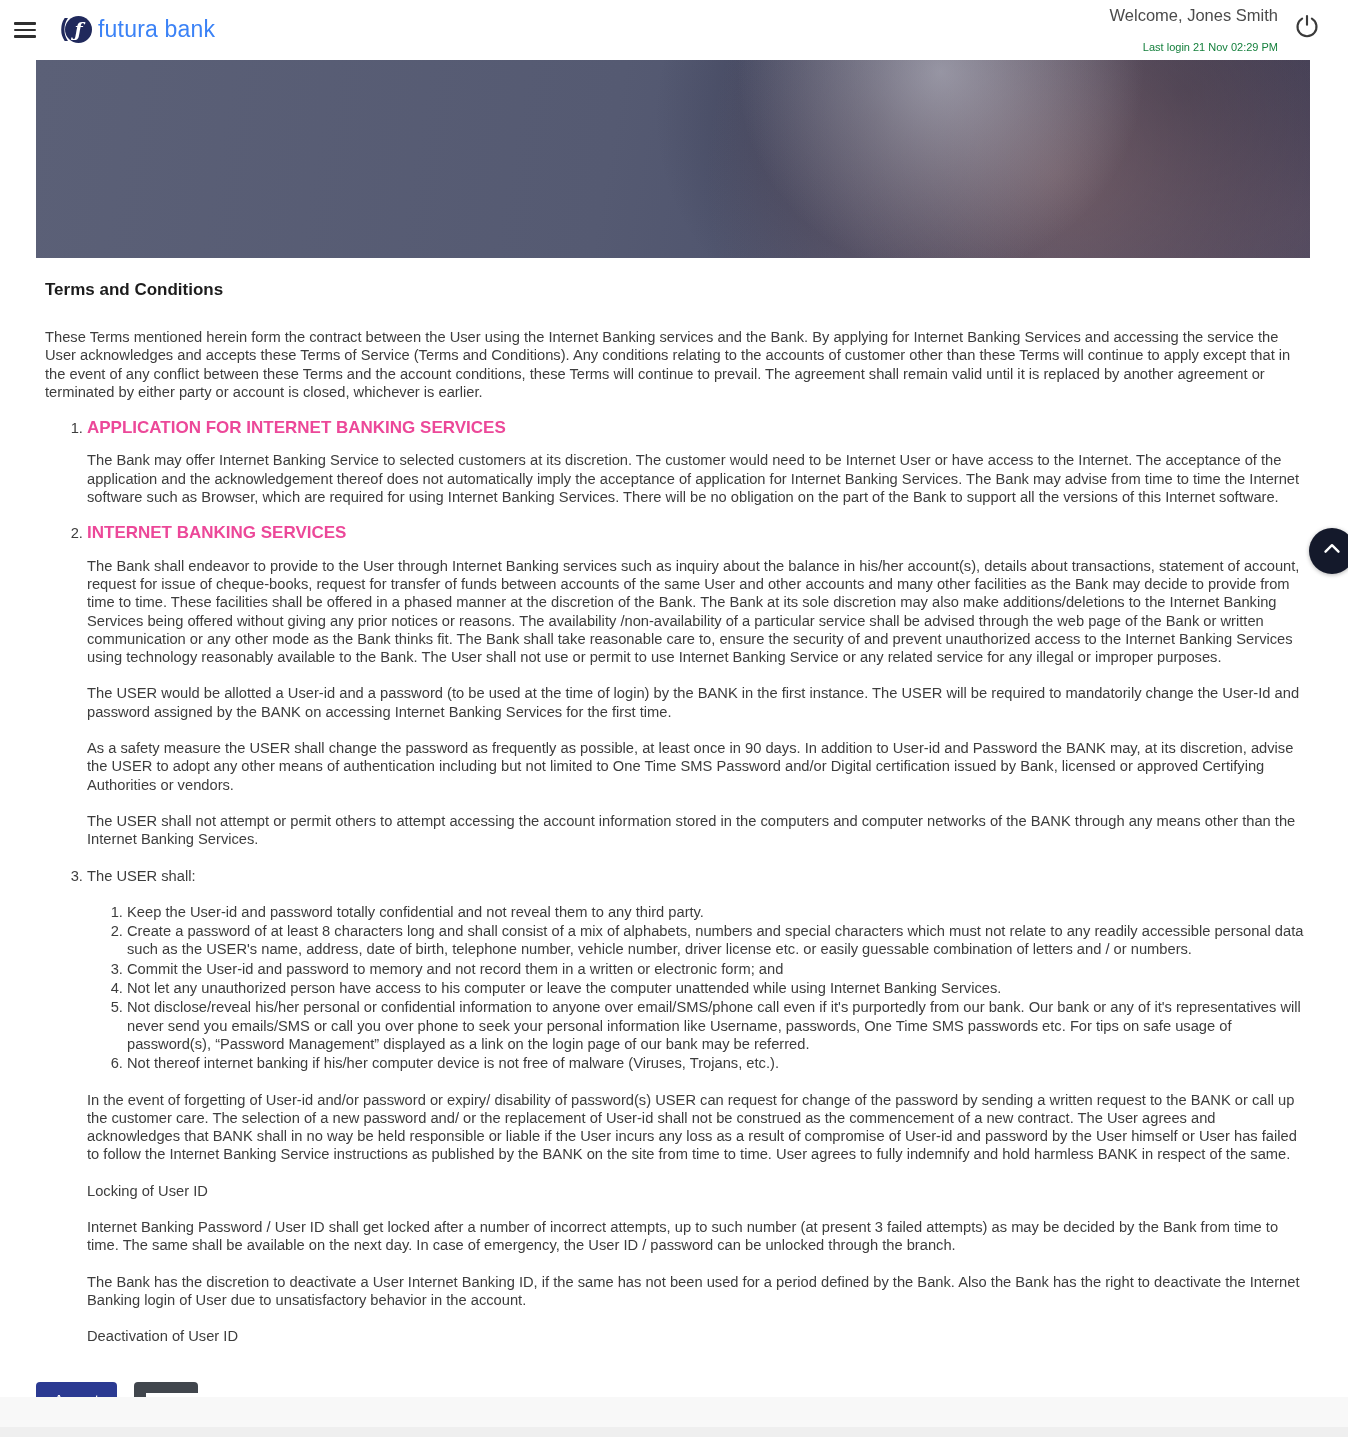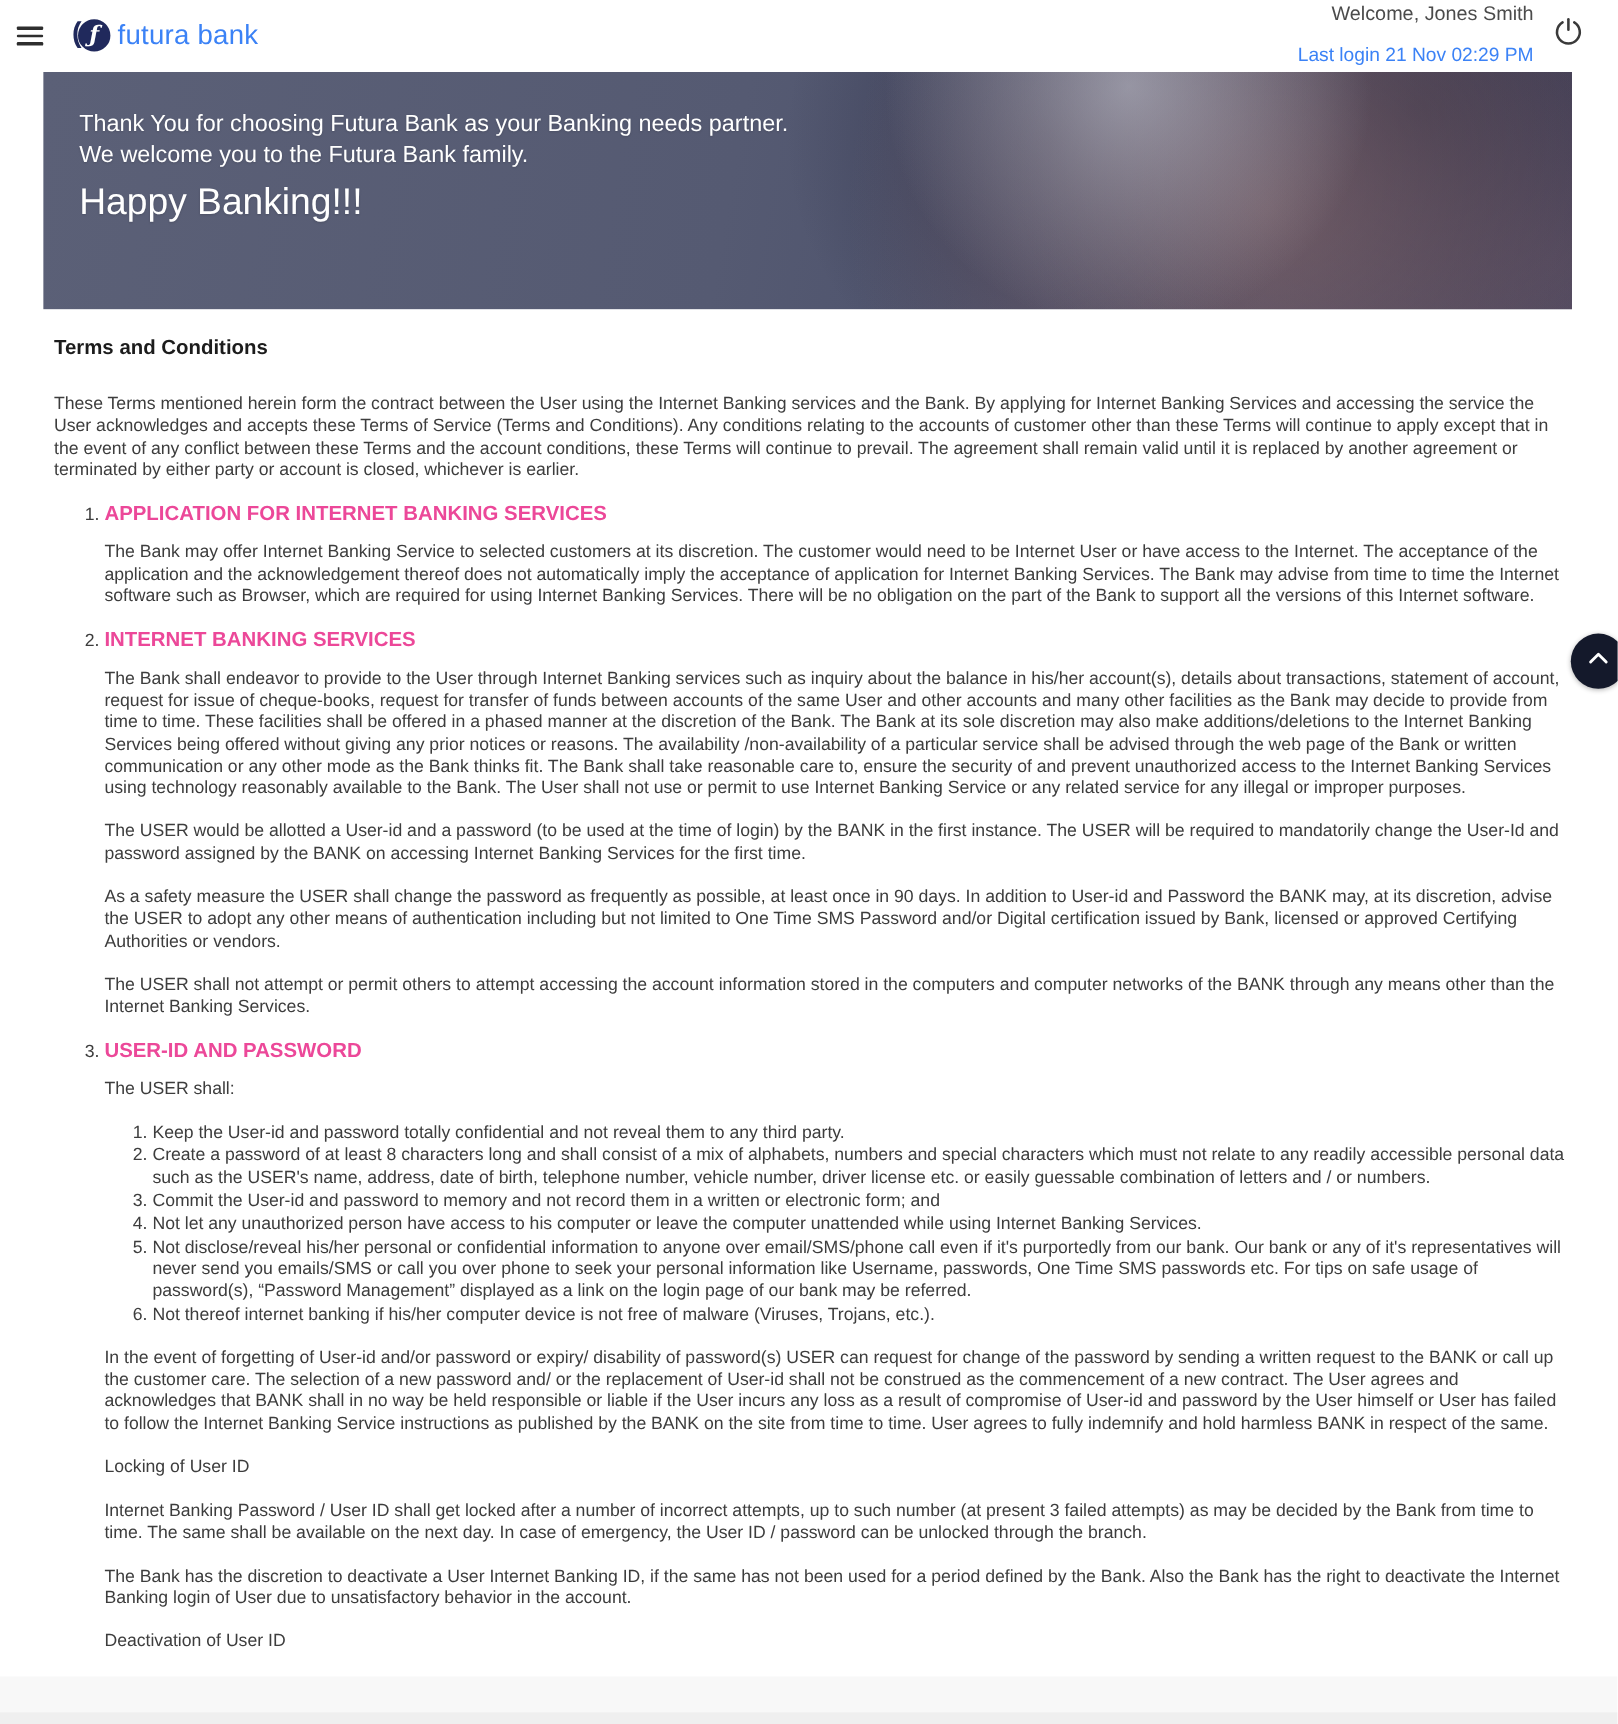--- a/index.html
+++ b/index.html
@@ -17,21 +17,21 @@
   .logo-paren { color: #20295c; font-size: 24px; font-weight: bold; margin-right: -3px; transform: translateY(-1px); }
   .logo-circle {
     width: 27px; height: 27px; border-radius: 50%; background: #20295c;
     color: #fff; display: flex; align-items: center; justify-content: center;
     font-family: "DejaVu Serif", serif; font-style: italic; font-weight: bold; font-size: 19px;
   }
   .brand-text { margin-left: 6px; font-size: 23px; color: #3b82f6; letter-spacing: 0.2px; }
   .header-right { margin-left: auto; display: flex; align-items: center; }
   .welcome-block { text-align: right; margin-right: 12px; }
   .welcome-line { font-size: 16.5px; color: #4b4b4b; }
-  .lastlogin-line { font-size: 16px; color: #3b82f6; margin-top: 16px; }
+  .lastlogin-line { font-size: 11px; color: #15803d; margin-top: 16px; }
   .power-btn { width: 34px; height: 34px; display: flex; align-items: center; justify-content: center; cursor: pointer; }
 
   
   .banner {
     position: absolute; left: 36px; top: 60px; width: 1274px; height: 198px;
     overflow: hidden; color: #fff;
   }
   .banner-image {
     position: absolute; inset: 0;
     background:
@@ -107,25 +107,20 @@
           <path d="M12 3.2v7"></path>
           <path d="M8.1 5.3a7.6 7.6 0 1 0 7.8 0"></path>
         </svg>
       </span>
     </div>
   </div>
 </div>
 
 <div class="banner">
   <div class="banner-image"></div>
-  <div class="banner-text">
-    <div class="banner-line">Thank You for choosing Futura Bank as your Banking needs partner.</div>
-    <div class="banner-line">We welcome you to the Futura Bank family.</div>
-    <div class="banner-big">Happy Banking!!!</div>
-  </div>
 </div>
 
 <div class="content">
   <div class="terms-title">Terms and Conditions</div>
 
   <p class="intro">These Terms mentioned herein form the contract between the User using the Internet Banking services and the Bank. By applying for Internet Banking Services and accessing the service the User acknowledges and accepts these Terms of Service (Terms and Conditions). Any conditions relating to the accounts of customer other than these Terms will continue to apply except that in the event of any conflict between these Terms and the account conditions, these Terms will continue to prevail. The agreement shall remain valid until it is replaced by another agreement or terminated by either party or account is closed, whichever is earlier.</p>
 
   <ol class="main-list">
     <li>
       <div class="sec-heading">APPLICATION FOR INTERNET BANKING SERVICES</div>
@@ -134,21 +129,20 @@
 
     <li>
       <div class="sec-heading">INTERNET BANKING SERVICES</div>
       <p class="sec-par">The Bank shall endeavor to provide to the User through Internet Banking services such as inquiry about the balance in his/her account(s), details about transactions, statement of account, request for issue of cheque-books, request for transfer of funds between accounts of the same User and other accounts and many other facilities as the Bank may decide to provide from time to time. These facilities shall be offered in a phased manner at the discretion of the Bank. The Bank at its sole discretion may also make additions/deletions to the Internet Banking Services being offered without giving any prior notices or reasons. The availability /non-availability of a particular service shall be advised through the web page of the Bank or written communication or any other mode as the Bank thinks fit. The Bank shall take reasonable care to, ensure the security of and prevent unauthorized access to the Internet Banking Services using technology reasonably available to the Bank. The User shall not use or permit to use Internet Banking Service or any related service for any illegal or improper purposes.</p>
       <p class="sec-par">The USER would be allotted a User-id and a password (to be used at the time of login) by the BANK in the first instance. The USER will be required to mandatorily change the User-Id and password assigned by the BANK on accessing Internet Banking Services for the first time.</p>
       <p class="sec-par">As a safety measure the USER shall change the password as frequently as possible, at least once in 90 days. In addition to User-id and Password the BANK may, at its discretion, advise the USER to adopt any other means of authentication including but not limited to One Time SMS Password and/or Digital certification issued by Bank, licensed or approved Certifying Authorities or vendors.</p>
       <p class="sec-par">The USER shall not attempt or permit others to attempt accessing the account information stored in the computers and computer networks of the BANK through any means other than the Internet Banking Services.</p>
     </li>
 
     <li>
-      <div class="sec-heading">USER-ID AND PASSWORD</div>
       <p class="sec-par">The USER shall:</p>
       <ol class="sub-list">
         <li>Keep the User-id and password totally confidential and not reveal them to any third party.</li>
         <li>Create a password of at least 8 characters long and shall consist of a mix of alphabets, numbers and special characters which must not relate to any readily accessible personal data such as the USER's name, address, date of birth, telephone number, vehicle number, driver license etc. or easily guessable combination of letters and / or numbers.</li>
         <li>Commit the User-id and password to memory and not record them in a written or electronic form; and</li>
         <li>Not let any unauthorized person have access to his computer or leave the computer unattended while using Internet Banking Services.</li>
         <li>Not disclose/reveal his/her personal or confidential information to anyone over email/SMS/phone call even if it's purportedly from our bank. Our bank or any of it's representatives will never send you emails/SMS or call you over phone to seek your personal information like Username, passwords, One Time SMS passwords etc. For tips on safe usage of password(s), “Password Management” displayed as a link on the login page of our bank may be referred.</li>
         <li>Not thereof internet banking if his/her computer device is not free of malware (Viruses, Trojans, etc.).</li>
       </ol>
       <p class="sec-par">In the event of forgetting of User-id and/or password or expiry/ disability of password(s) USER can request for change of the password by sending a written request to the BANK or call up the customer care. The selection of a new password and/ or the replacement of User-id shall not be construed as the commencement of a new contract. The User agrees and acknowledges that BANK shall in no way be held responsible or liable if the User incurs any loss as a result of compromise of User-id and password by the User himself or User has failed to follow the Internet Banking Service instructions as published by the BANK on the site from time to time. User agrees to fully indemnify and hold harmless BANK in respect of the same.</p>

